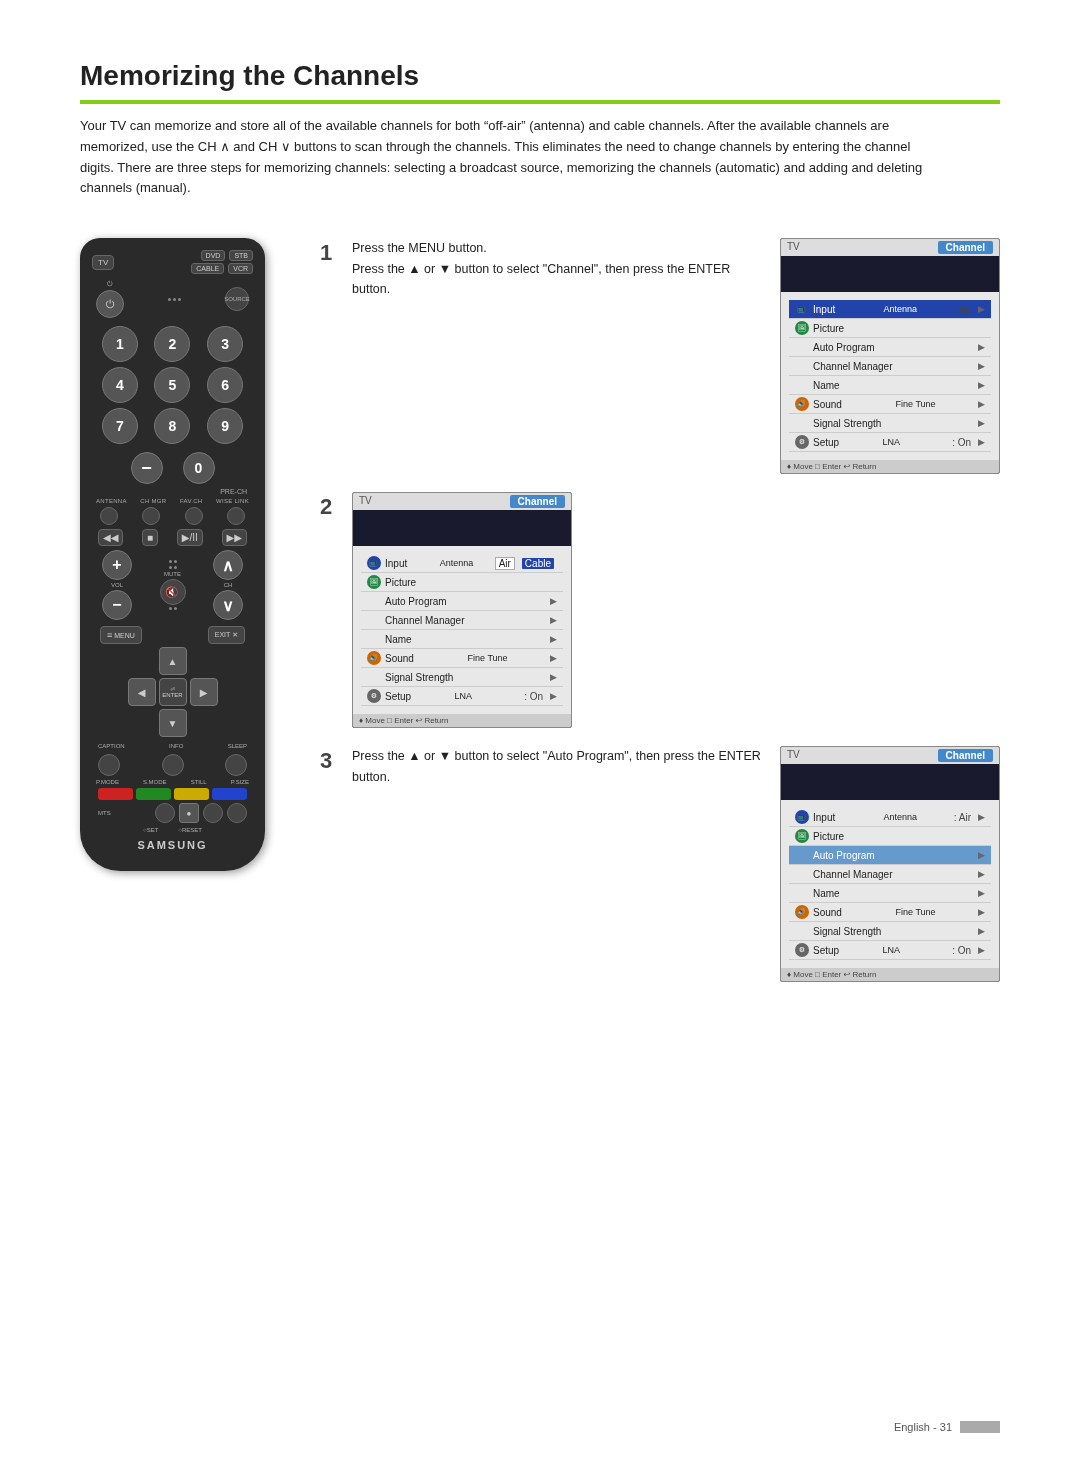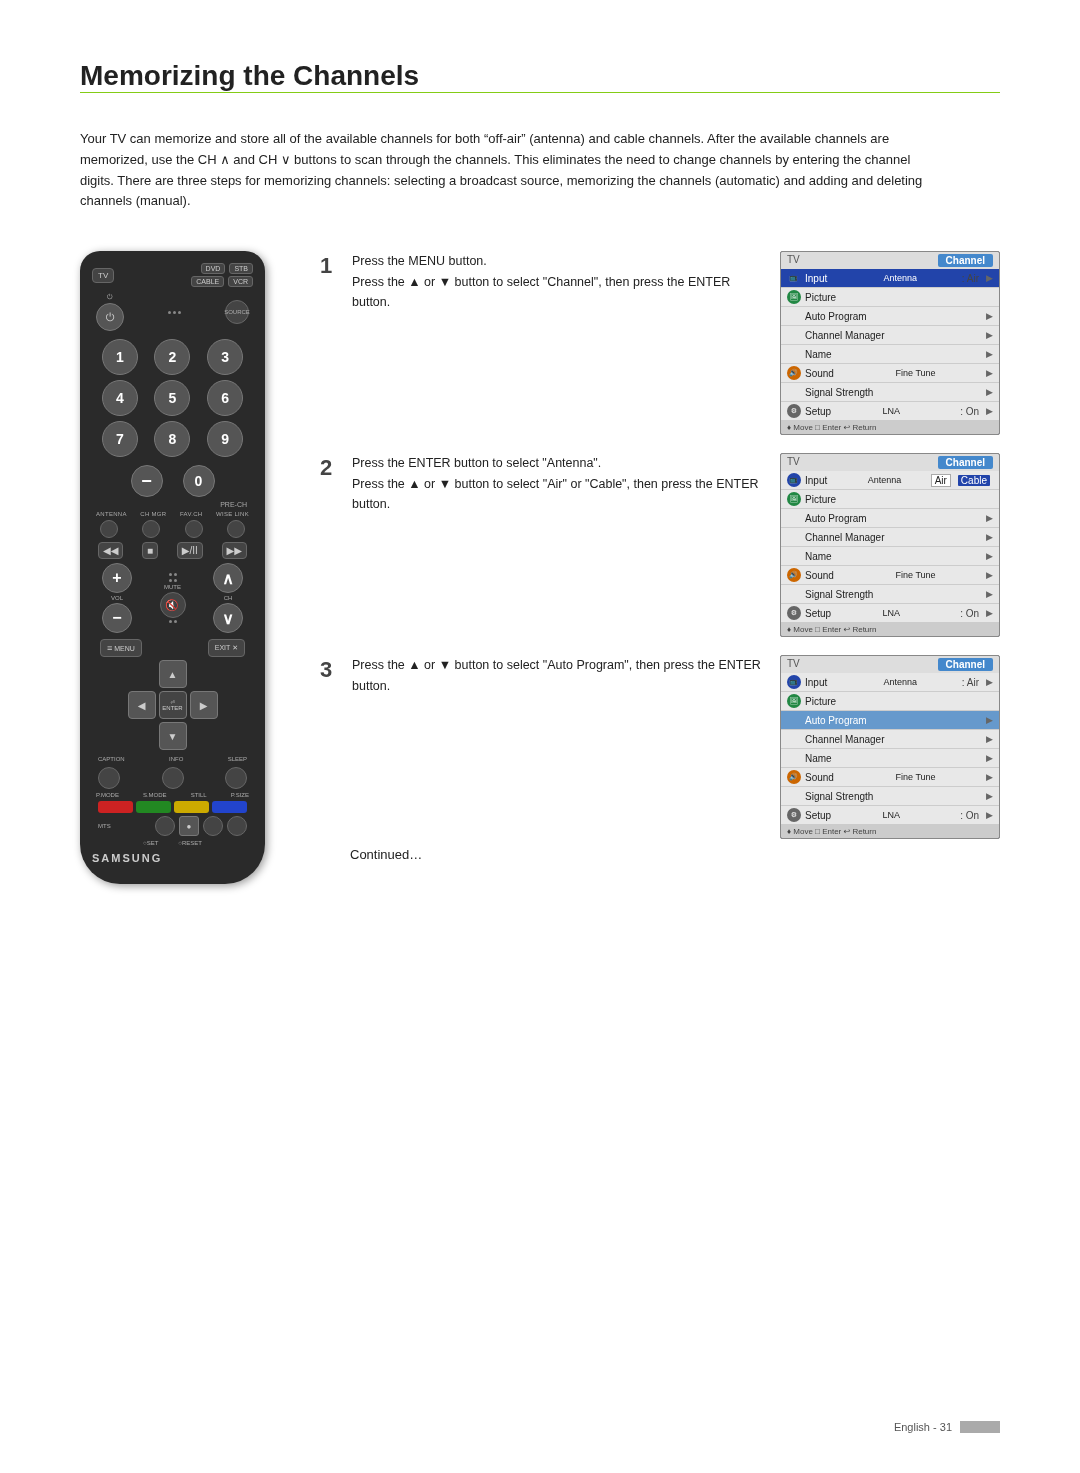--- a/index.html
+++ b/index.html
@@ -13,22 +13,23 @@
       position: relative;
     }
 
     .page {
       padding: 60px 80px 60px 80px;
     }
 
     h1.page-title {
       font-size: 28px;
       font-weight: bold;
-      border-bottom: 1px solid #84cc16;
-      margin-bottom: 36px;
+      border-bottom: 4px solid #84cc16;
+      padding-bottom: 8px;
+      margin-bottom: 12px;
     }
 
     .intro-text {
       font-size: 13px;
       line-height: 1.6;
       margin-bottom: 39px;
       max-width: 860px;
     }
 
     .content-area {
@@ -371,20 +372,21 @@
     .remote-set-reset {
       display: flex;
       justify-content: center;
       gap: 20px;
       font-size: 6px;
       color: #aaa;
       margin: 4px 0;
     }
 
     .remote-brand {
+      text-align: center;
       font-size: 11px;
       font-weight: bold;
       letter-spacing: 2px;
       color: #ccc;
       margin-top: 6px;
     }
 
     
     .right-content {
       flex: 1;
@@ -466,21 +468,22 @@
       color: #1a3a8a;
       font-weight: bold;
       background: #4488cc;
       color: #fff;
       padding: 1px 8px;
       border-radius: 2px;
     }
 
     .tv-body {
       background: #e8e8e8;
-      padding: 0;
+      padding: 8px;
+      margin-top: 36px;
     }
 
     .tv-menu-item {
       display: flex;
       align-items: center;
       padding: 2px 6px;
       font-size: 10px;
       color: #222;
       gap: 4px;
       border-bottom: 1px solid #ccc;
@@ -869,24 +872,20 @@
               <div class="tv-footer">
                 <span>♦ Move  □ Enter  ↩ Return</span>
               </div>
             </div>
           </div>
         </div>
 
         <div class="step-row">
           <div class="step-num">2</div>
           <div class="step-body">
-            <div class="step-text">
-              Press the ENTER button to select "Antenna".<br>
-              Press the ▲ or ▼ button to select "Air" or "Cable", then press the ENTER button.
-            </div>
 
             <div class="tv-screen">
               <div class="tv-header">
                 <span class="tv-label">TV</span>
                 <span class="channel-label">Channel</span>
               </div>
               <div class="tv-body">
                 <div class="tv-menu-item">
                   <div class="tv-icon blue">📺</div>
                   <span class="tv-menu-text">Input</span>
@@ -999,21 +998,20 @@
               </div>
               <div class="tv-footer">
                 <span>♦ Move  □ Enter  ↩ Return</span>
               </div>
             </div>
           </div>
         </div>
 
       </div>
 
-      <p class="continued-text">Continued…</p>
 
       <div class="note-section">
       </div>
 
     </div>
 
   </div>
 
 </div>
 

